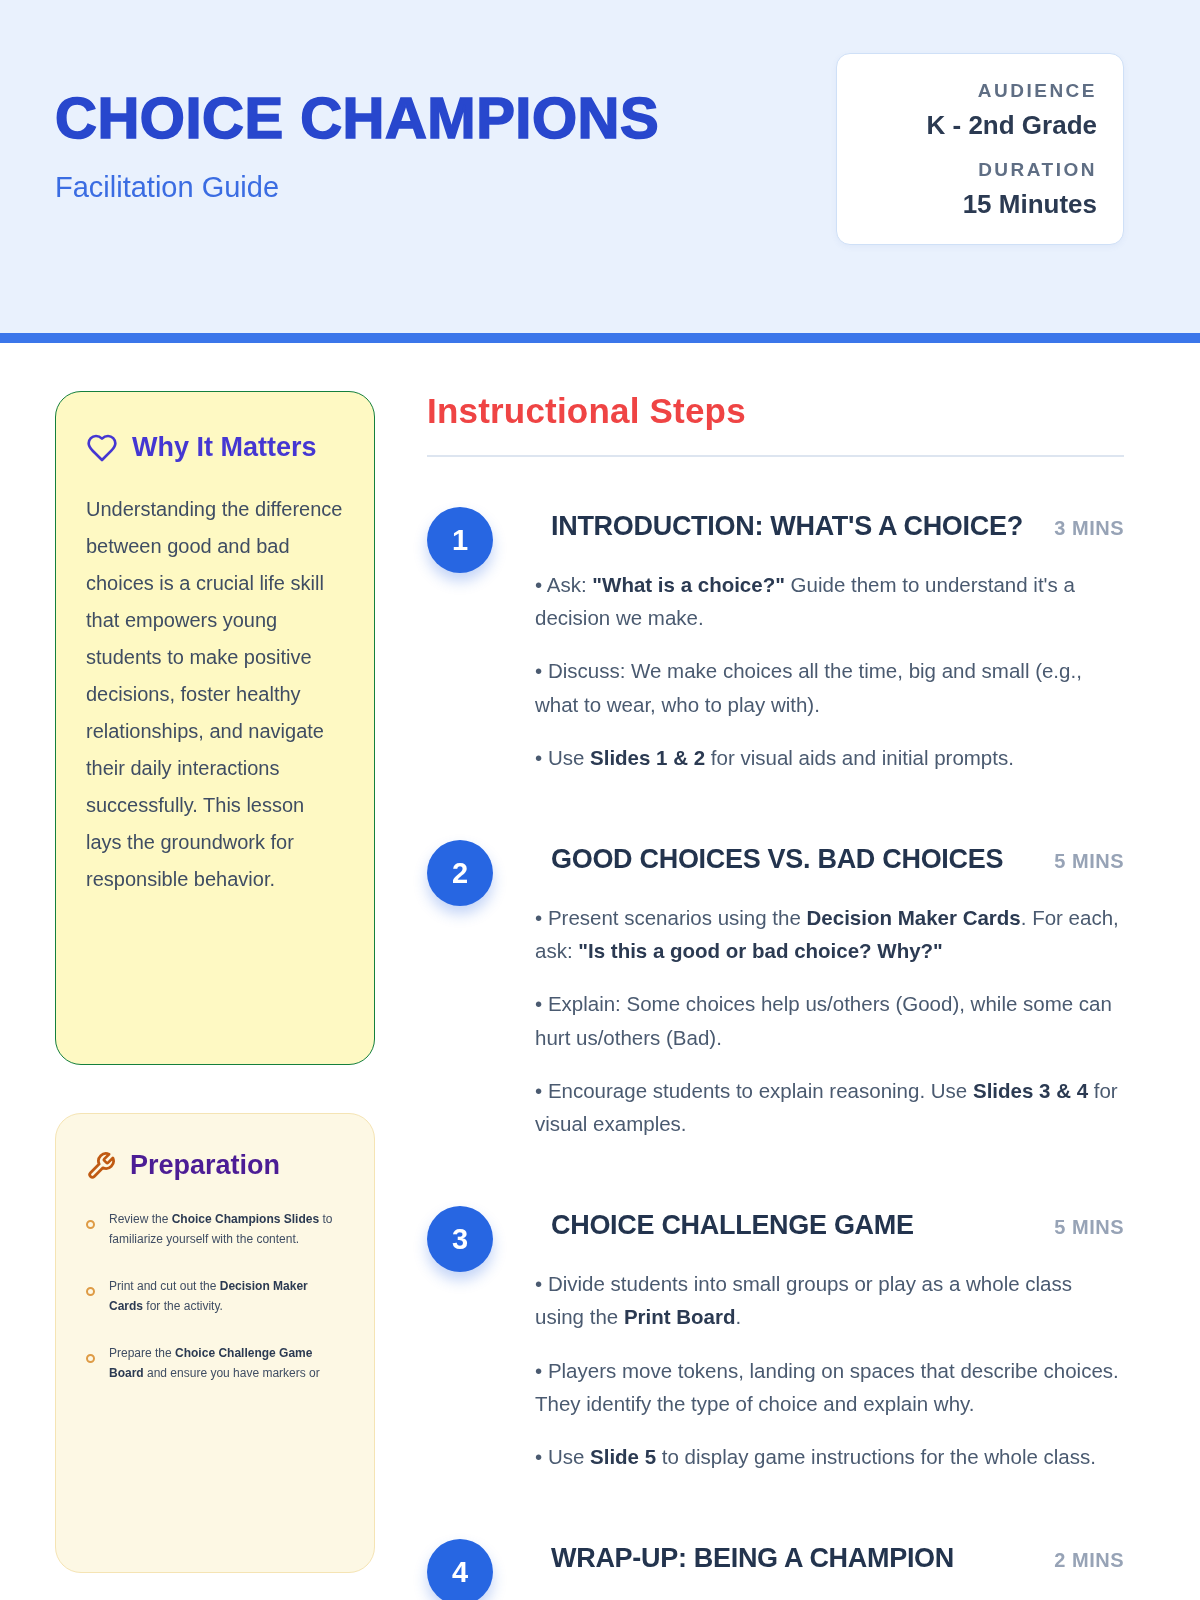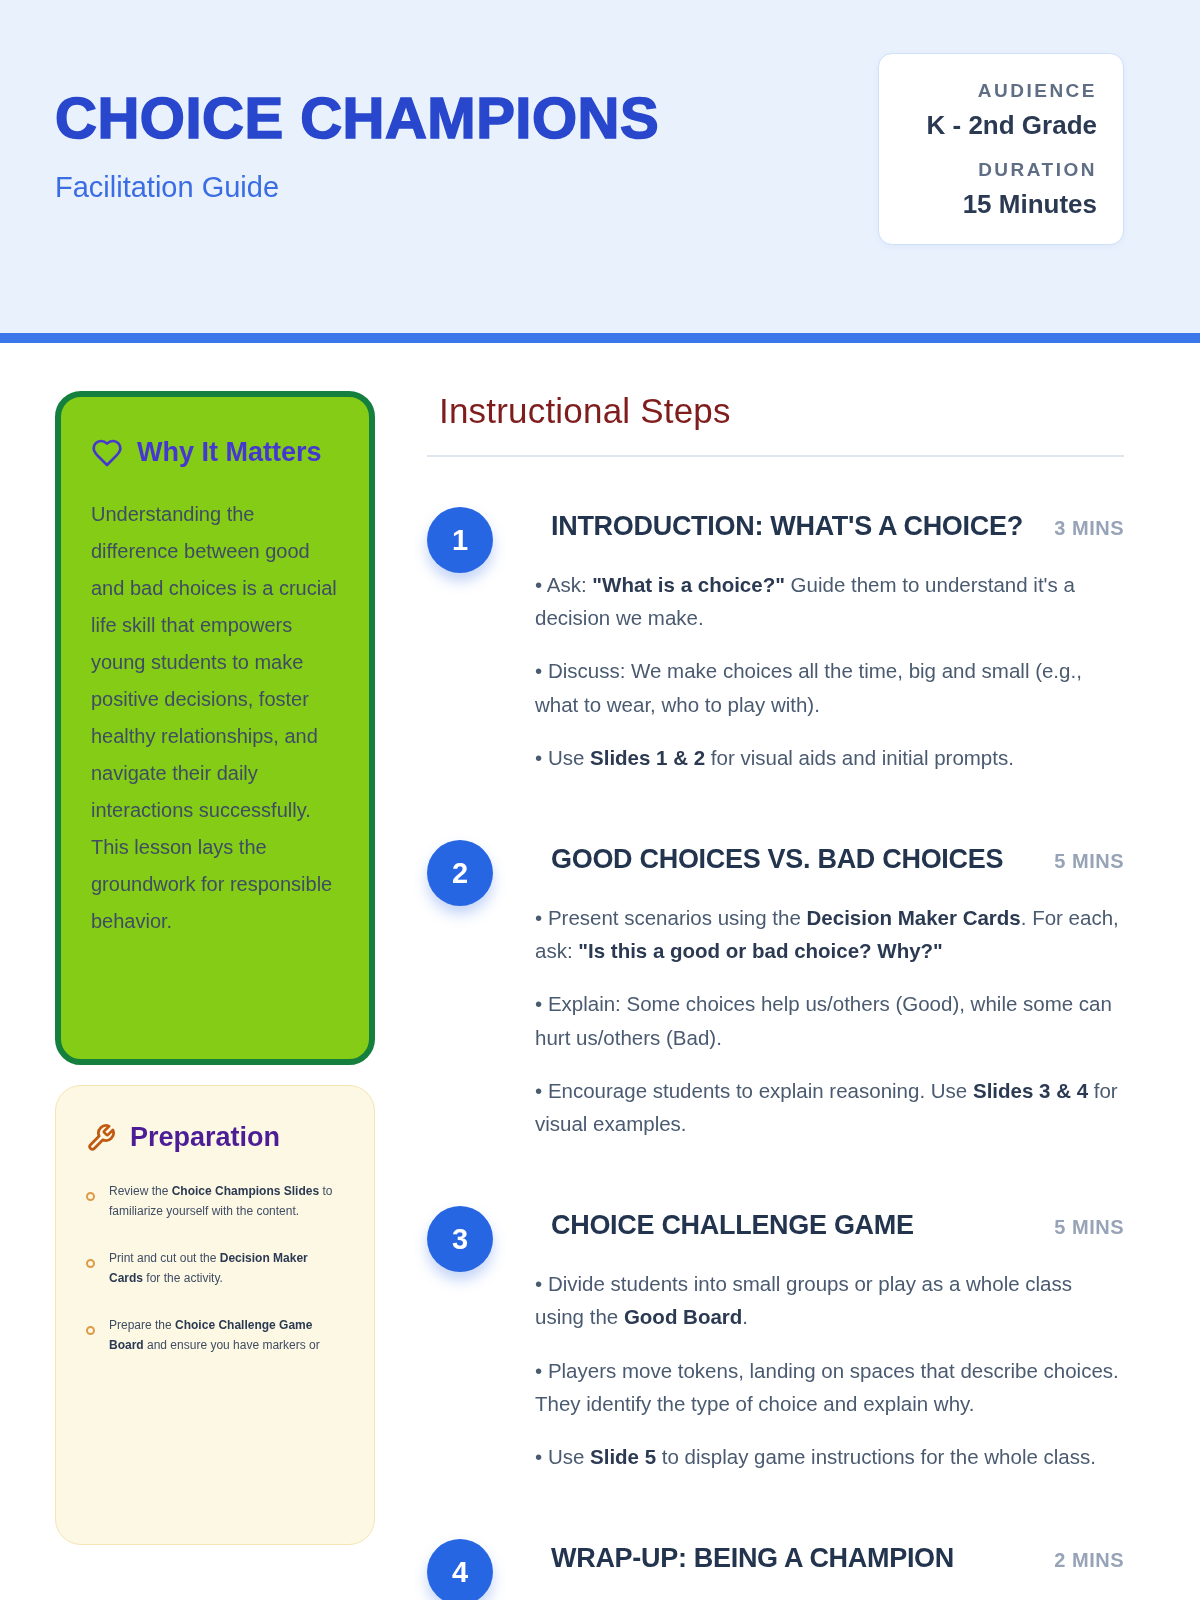--- a/index.html
+++ b/index.html
@@ -25,21 +25,21 @@
   .hero-subtitle {
     color: #3a6ce2;
     font-size: 29px;
     margin-top: 20px;
     font-weight: normal;
   }
   .info-card {
     position: absolute;
     top: 53px;
     right: 76px;
-    width: 246px;
+    width: 288px;
     background: #ffffff;
     border: 1px solid #cfe0f7;
     border-radius: 14px;
     padding: 26px 26px 24px;
     text-align: right;
     box-shadow: 0 2px 6px rgba(70,110,180,0.06);
   }
   .info-label {
     color: #5f6e84;
     font-size: 19px;
@@ -65,24 +65,24 @@
     display: flex;
     gap: 52px;
     padding: 48px 76px 0 55px;
   }
   .sidebar { width: 320px; flex: none; }
   .main { flex: 1; min-width: 0; }
 
   
   .card { border-radius: 26px; padding: 36px 30px; }
   .card-why {
-    background: #84cc16;
-    border: 6px solid #15803d;
+    background: #fef9c3;
+    border: 1px solid #15803d;
     min-height: 674px;
-    margin-bottom: 20px;
+    margin-bottom: 48px;
   }
   .card-head {
     display: flex;
     align-items: center;
     gap: 14px;
     margin-bottom: 24px;
   }
   .icon-wrap { flex: none; display: inline-flex; }
   .why-title {
     color: #4537d2;
@@ -119,25 +119,24 @@
     width: 9px;
     height: 9px;
     border: 2px solid #de9b45;
     border-radius: 50%;
     margin-top: 11px;
   }
   .b { font-weight: bold; color: #2b3a52; }
 
   
   .main-heading {
-    color: #7f1d1d;
+    color: #ef4444;
     font-size: 35px;
-    font-weight: normal;
+    font-weight: bold;
     letter-spacing: 0.2px;
-    margin-left: 12px;
   }
   .divider {
     height: 2px;
     background: #dde5f0;
     margin-top: 24px;
     margin-bottom: 50px;
   }
   .step {
     display: flex;
     gap: 42px;
@@ -294,21 +293,21 @@
   <section class="step">
     <div class="step-badge">
       <span>3</span>
     </div>
     <div class="step-body">
       <div class="step-title-row">
         <h3 class="step-title">CHOICE CHALLENGE GAME</h3>
         <span class="step-time">5 MINS</span>
       </div>
       <div class="step-bullets">
-                <p class="bullet"><span class="bullet-dot">• </span><span>Divide students into small groups or play as a whole class using the </span><span class="b">Good Board</span><span>.</span></p>
+                <p class="bullet"><span class="bullet-dot">• </span><span>Divide students into small groups or play as a whole class using the </span><span class="b">Print Board</span><span>.</span></p>
                 <p class="bullet"><span class="bullet-dot">• </span><span>Players move tokens, landing on spaces that describe choices. They identify the type of choice and explain why.</span></p>
                 <p class="bullet"><span class="bullet-dot">• </span><span>Use </span><span class="b">Slide 5</span><span> to display game instructions for the whole class.</span></p>
               </div>
     </div>
   </section>
 
   <section class="step">
     <div class="step-badge">
       <span>4</span>
     </div>

